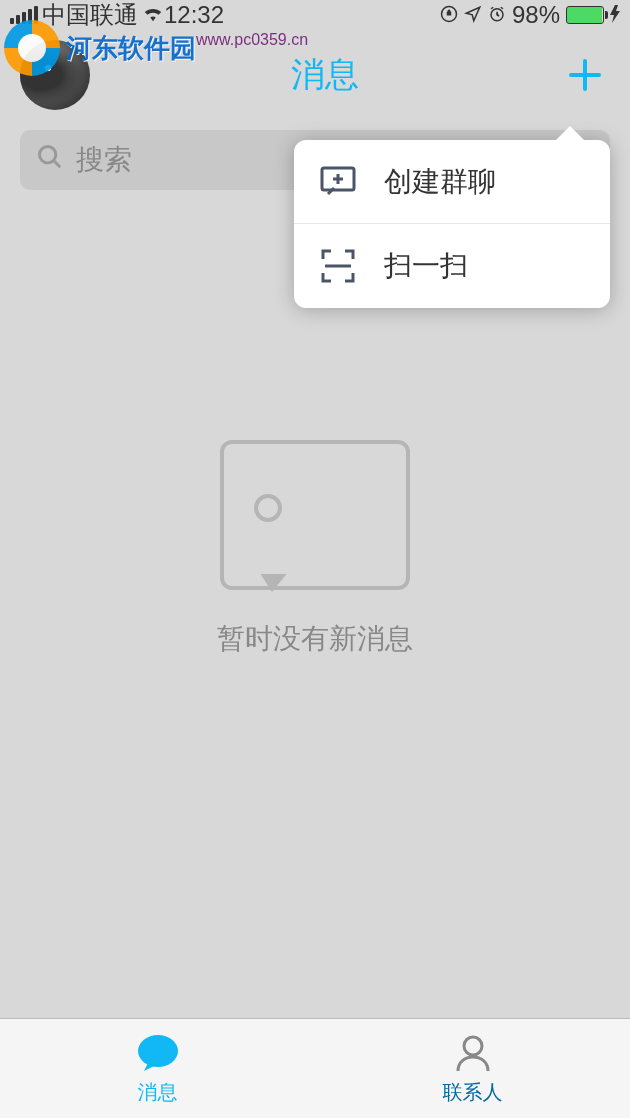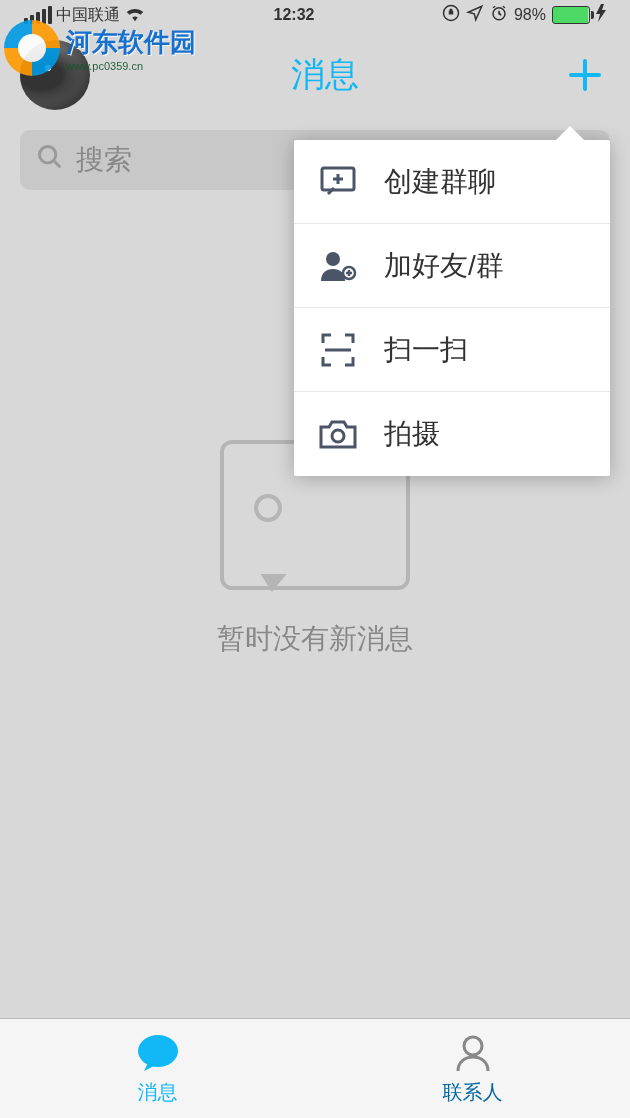--- a/index.html
+++ b/index.html
@@ -8,27 +8,27 @@
       height: 1118px;
       background: #d8d8d8;
       font-family: -apple-system, "PingFang SC", "Helvetica Neue", sans-serif;
       position: relative;
       overflow: hidden;
     }
     .status-bar {
       height: 30px;
       display: flex;
       align-items: center;
-      padding: 0 24px;
-      font-size: 16px;
+      padding: 0 10px;
+      font-size: 24px;
       color: #333;
       font-weight: 500;
     }
     .status-left { display: flex; align-items: center; gap: 4px; }
-    .status-center { flex: 1; text-align: center; font-weight: 700; }
+    .status-center { flex: 1; font-weight: 400; }
     .status-right { display: flex; align-items: center; gap: 6px; text-align: center; }
     .battery {
       width: 38px; height: 18px;
       border: 1.5px solid #333; border-radius: 3px;
       position: relative;
       background: linear-gradient(to right, #4cd964 0%, #4cd964 98%, transparent 98%);
     }
     .battery::after {
       content: ''; position: absolute; right: -5px; top: 4px;
       width: 3px; height: 8px; background: #333; border-radius: 0 2px 2px 0;
@@ -118,21 +118,21 @@
       border-radius: 50%;
       top: 50px; left: 30px;
     }
     .empty-text { font-size: 28px; color: #888; }
     .dropdown {
       position: absolute;
       top: 140px;
       right: 20px;
       width: 316px;
       background: #fff;
-      border-radius: 2px;
+      border-radius: 12px;
       box-shadow: 0 2px 20px rgba(0,0,0,0.25);
     }
     .dropdown::before {
       content: '';
       position: absolute;
       top: -14px; right: 24px;
       width: 0; height: 0;
       border: 16px solid transparent;
       border-bottom-color: #fff;
       border-top: none;
@@ -189,23 +189,23 @@
       border-radius: 50%;
       position: relative;
     }
     .wm-logo::after {
       content: '';
       position: absolute;
       inset: 14px;
       background: #fff;
       border-radius: 50%;
     }
-    .wm-text { display:flex; flex-direction:column; }
+    .wm-text { display:flex; }
     .wm-text span:first-child { font-size: 26px; color: #0066cc; font-weight: bold; text-shadow: 1px 1px #fff; }
-    .wm-text span:last-child { font-size: 11px; color: #14532d; }
+    .wm-text span:last-child { font-size: 16px; color: #701a75; }
   </style>
 </head>
 <body>
 
 <div class="status-bar">
   <div class="status-left">
     <div class="signal">
         <span></span>
         <span></span>
         <span></span>
@@ -280,45 +280,25 @@
     <span class="dd-icon">
       <svg width="36" height="32" viewBox="0 0 36 32">
           <rect x="2" y="2" width="32" height="22" rx="2" fill="none" stroke="#4a5568" stroke-width="3"></rect>
           <path stroke="#4a5568" stroke-width="3" d="M8 28l6-6M18 8v10M13 13h10"></path>
         </svg>
     </span>
     <span>创建群聊</span>
   </div>
   <div class="dropdown-item">
     <span class="dd-icon">
-      <svg width="38" height="34" viewBox="0 0 38 34">
-          <circle cx="14" cy="10" r="7" fill="#4a5568"></circle>
-          <path fill="#4a5568" d="M2 32c0-8 5-12 12-12s12 4 12 12H2z"></path>
-          <circle cx="30" cy="24" r="6" fill="none" stroke="#4a5568" stroke-width="2.5"></circle>
-          <path stroke="#4a5568" stroke-width="2.5" d="M30 21v6M27 24h6"></path>
-        </svg>
-    </span>
-    <span>加好友/群</span>
-  </div>
-  <div class="dropdown-item">
-    <span class="dd-icon">
       <svg width="34" height="34" viewBox="0 0 34 34">
           <path fill="none" stroke="#4a5568" stroke-width="3" d="M2 10V2h8M32 10V2h-8M2 24v8h8M32 24v8h-8M4 17h26"></path>
         </svg>
     </span>
     <span>扫一扫</span>
-  </div>
-  <div class="dropdown-item">
-    <span class="dd-icon">
-      <svg width="38" height="30" viewBox="0 0 38 30">
-          <path fill="none" stroke="#4a5568" stroke-width="3" d="M2 8h8l3-5h12l3 5h8v20H2V8z"></path>
-          <circle cx="19" cy="17" r="6" fill="none" stroke="#4a5568" stroke-width="3"></circle>
-        </svg>
-    </span>
-    <span>拍摄</span>
   </div>
 </div>
 
 <div class="tab-bar">
   <div class="tab-item active">
     <div class="tab-icon">
       <svg width="44" height="40" viewBox="0 0 44 40">
           <ellipse cx="22" cy="18" rx="20" ry="16" fill="#12b7f5"></ellipse>
           <path fill="#12b7f5" d="M12 30l-4 8 12-6"></path>
         </svg>

